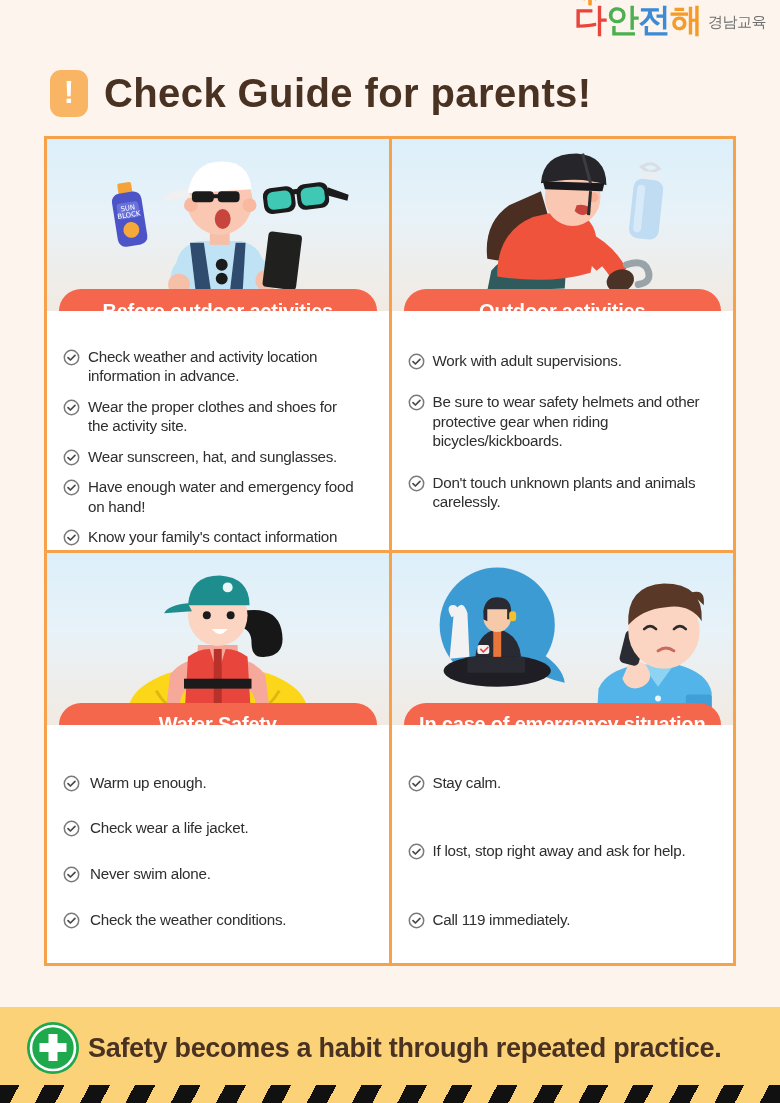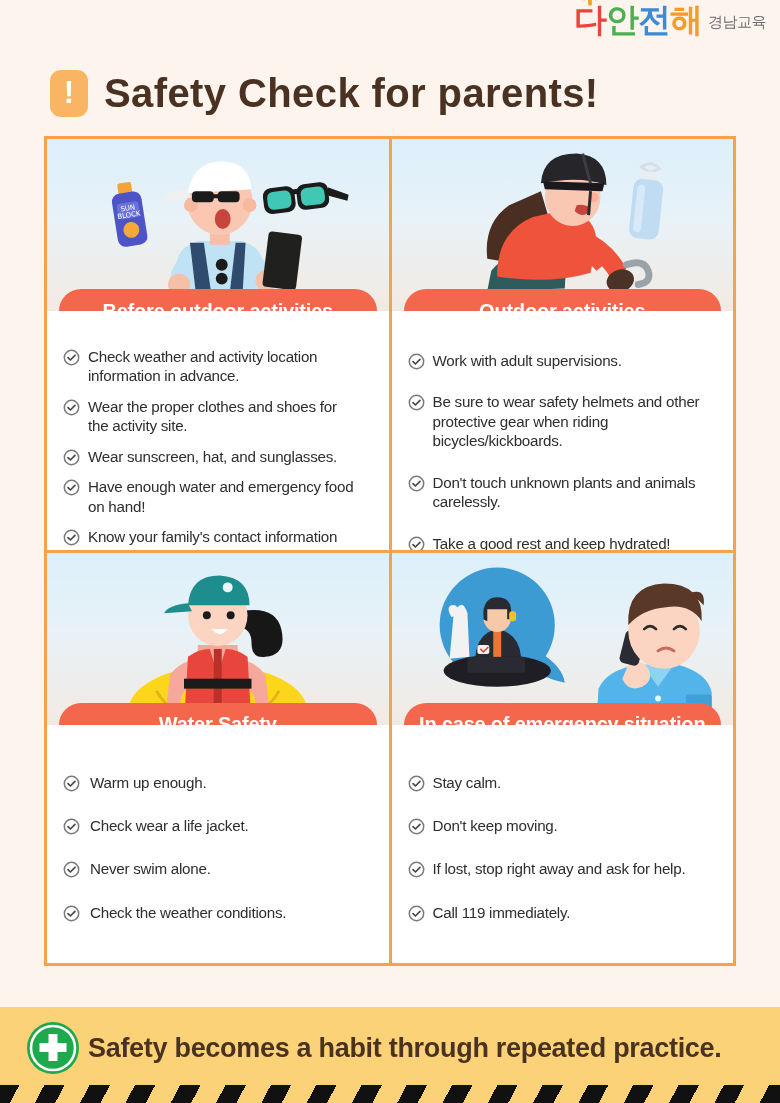--- a/index.html
+++ b/index.html
@@ -84,21 +84,21 @@
     color: #fff; font-size: 20px; font-weight: bold;
     display: flex; align-items: center; justify-content: center;
     letter-spacing: -0.2px;
     z-index: 5;
   }
   .items {
     padding: 36px 28px 10px 16px;
     display: flex; flex-direction: column;
     flex: 1;
   }
-  .items.spaced { justify-content: flex-start; padding-top: 48px; }
+  .items.spaced { justify-content: space-between; padding-top: 48px; }
   .items.spaced .item { margin-bottom: 24px; }
   .items.spaced2 { padding-top: 40px; }
   .items.spaced2 .item { margin-bottom: 22px; }
   .item {
     display: flex; gap: 8px; margin-bottom: 11px;
     align-items: flex-start;
   }
   .chk { flex: none; margin-top: 2px; }
   .item-text {
     font-size: 15.2px; color: #2E2E2E; line-height: 1.28;
@@ -146,21 +146,21 @@
     <span class="logo-syll ls-3">전</span>
     <span class="logo-syll ls-4">해</span>
   </div>
   <span class="logo-sub">경남교육</span>
 </div>
 
 <div class="title-row">
   <div class="warn-badge">
     <span class="bang">!</span>
   </div>
-  <h1 class="page-title">Safety Check for parents!</h1>
+  <h1 class="page-title">Check Guide for parents!</h1>
 </div>
 
 <div class="grid">
 
   <section class="panel">
     <div class="illus">
       <svg viewBox="0 0 344 172" width="100%" height="100%">
 
         <g transform="rotate(-9 90 78)">
           <rect x="76" y="42" width="14" height="12" rx="2" fill="#F4A23A"></rect>
@@ -308,27 +308,20 @@
           </svg>
         <span class="item-text">Be sure to wear safety helmets and other protective gear when riding bicycles/kickboards.</span>
       </div>
       <div class="item">
         <svg class="chk" width="17" height="17" viewBox="0 0 17 17">
             <circle cx="8.5" cy="8.5" r="7.2" fill="none" stroke="#7A7A7A" stroke-width="1.5"></circle>
             <path d="M5 8.6 L7.4 11 L12 6.3" fill="none" stroke="#4A4A4A" stroke-width="1.7" stroke-linecap="round" stroke-linejoin="round"></path>
           </svg>
         <span class="item-text">Don't touch unknown plants and animals carelessly.</span>
       </div>
-      <div class="item">
-        <svg class="chk" width="17" height="17" viewBox="0 0 17 17">
-            <circle cx="8.5" cy="8.5" r="7.2" fill="none" stroke="#7A7A7A" stroke-width="1.5"></circle>
-            <path d="M5 8.6 L7.4 11 L12 6.3" fill="none" stroke="#4A4A4A" stroke-width="1.7" stroke-linecap="round" stroke-linejoin="round"></path>
-          </svg>
-        <span class="item-text">Take a good rest and keep hydrated!</span>
-      </div>
     </div>
   </section>
 
   <section class="panel">
     <div class="illus">
       <svg viewBox="0 0 344 172" width="100%" height="100%">
 
         <ellipse cx="172" cy="158" rx="90" ry="45" fill="#FCD719"></ellipse>
         <path d="M110 138 q10 18 28 24" fill="none" stroke="#E0B70E" stroke-width="3"></path>
         <path d="M234 138 q-10 18 -28 24" fill="none" stroke="#E0B70E" stroke-width="3"></path>
@@ -434,27 +427,20 @@
       </svg>
       <div class="pill">In case of emergency situation</div>
     </div>
     <div class="items spaced">
       <div class="item">
         <svg class="chk" width="17" height="17" viewBox="0 0 17 17">
             <circle cx="8.5" cy="8.5" r="7.2" fill="none" stroke="#7A7A7A" stroke-width="1.5"></circle>
             <path d="M5 8.6 L7.4 11 L12 6.3" fill="none" stroke="#4A4A4A" stroke-width="1.7" stroke-linecap="round" stroke-linejoin="round"></path>
           </svg>
         <span class="item-text">Stay calm.</span>
-      </div>
-      <div class="item">
-        <svg class="chk" width="17" height="17" viewBox="0 0 17 17">
-            <circle cx="8.5" cy="8.5" r="7.2" fill="none" stroke="#7A7A7A" stroke-width="1.5"></circle>
-            <path d="M5 8.6 L7.4 11 L12 6.3" fill="none" stroke="#4A4A4A" stroke-width="1.7" stroke-linecap="round" stroke-linejoin="round"></path>
-          </svg>
-        <span class="item-text">Don't keep moving.</span>
       </div>
       <div class="item">
         <svg class="chk" width="17" height="17" viewBox="0 0 17 17">
             <circle cx="8.5" cy="8.5" r="7.2" fill="none" stroke="#7A7A7A" stroke-width="1.5"></circle>
             <path d="M5 8.6 L7.4 11 L12 6.3" fill="none" stroke="#4A4A4A" stroke-width="1.7" stroke-linecap="round" stroke-linejoin="round"></path>
           </svg>
         <span class="item-text">If lost, stop right away and ask for help.</span>
       </div>
       <div class="item">
         <svg class="chk" width="17" height="17" viewBox="0 0 17 17">

